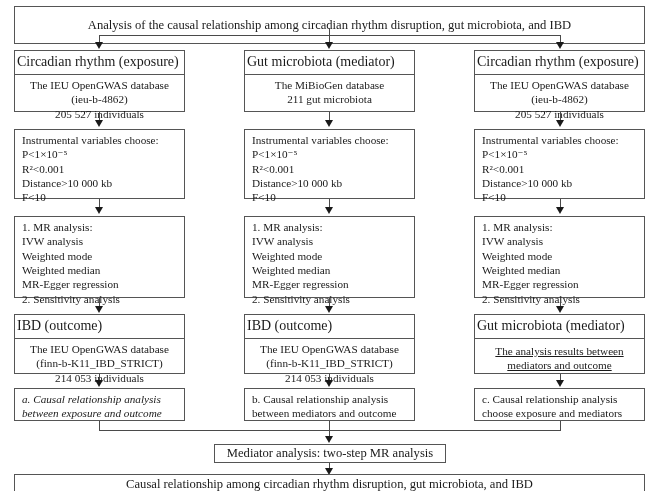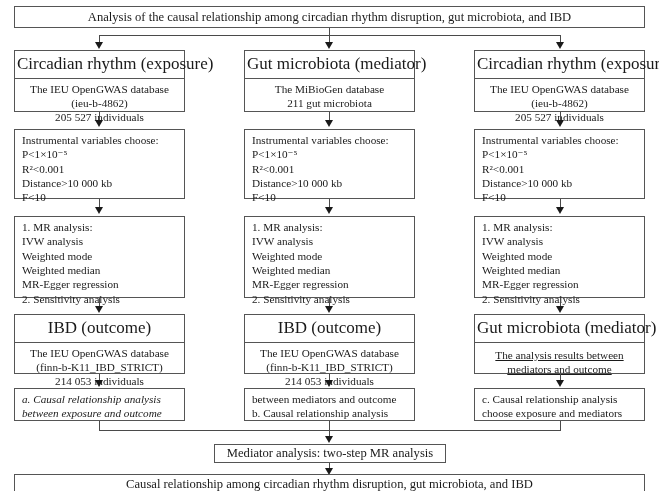--- a/index.html
+++ b/index.html
@@ -25,22 +25,22 @@
   .box {
     position: absolute;
     box-sizing: border-box;
     border: 1px solid #555;
     background: #fff;
     font-size: 11.2px;
     line-height: 1.28;
   }
   .box .hdr {
     box-sizing: border-box;
-    text-align: center;
-    font-size: 17px;
+    text-align: left;
+    font-size: 14px;
     padding: 2px 2px 3px 2px;
     border-bottom: 1px solid #555;
     white-space: nowrap;
   }
   .box .body {
     box-sizing: border-box;
     padding: 3px 4px 3px 4px;
   }
   .box .body.ctr { text-align: center; }
   .box .body.lft { text-align: left; padding-left: 7px; }
@@ -75,21 +75,21 @@
     border-right: 4px solid transparent;
     border-top: 7px solid #1a1a1a;
   }
   .ital { }
 </style>
 </head>
 <body>
 
 <div class="canvas">
 
-  <div class="banner" style="left:14px; top:6px; width:631px; height:22px;">
+  <div class="banner" style="left:14px; top:6px; width:631px; height:38px;">
     <span>Analysis of the causal relationship among circadian rhythm disruption, gut microbiota, and IBD</span>
   </div>
 
   <div class="vline" style="left:329px; top:28px; height:8px;"></div>
   <div class="hline" style="left:99px; top:35px; width:461px;"></div>
   <div class="vline" style="left:99px; top:35px; height:8px;"></div>
   <div class="vline" style="left:329px; top:35px; height:8px;"></div>
   <div class="vline" style="left:560px; top:35px; height:8px;"></div>
   <div class="arrowhead" style="left:95px; top:42px;"></div>
   <div class="arrowhead" style="left:325px; top:42px;"></div>
@@ -190,22 +190,22 @@
       <span class="ln">The IEU OpenGWAS database</span>
       <span class="ln">(finn-b-K11_IBD_STRICT)</span>
       <span class="ln">214 053 individuals</span>
     </div>
   </div>
   <div class="vline" style="left:329px; top:374px; height:8px;"></div>
   <div class="arrowhead" style="left:325px; top:380px;"></div>
 
   <div class="box" style="left:244px; top:388px; width:171px; height:33px;">
     <div class="body lft" style="padding-top:3px;">
+      <span class="ln">b. Causal relationship analysis</span>
       <span class="ln">between mediators and outcome</span>
-      <span class="ln">b. Causal relationship analysis</span>
     </div>
   </div>
 
   <div class="box" style="left:474px; top:50px; width:171px; height:62px;">
     <div class="hdr">Circadian rhythm (exposure)</div>
     <div class="body ctr">
       <span class="ln">The IEU OpenGWAS database</span>
       <span class="ln">(ieu-b-4862)</span>
       <span class="ln">205 527 individuals</span>
     </div>

